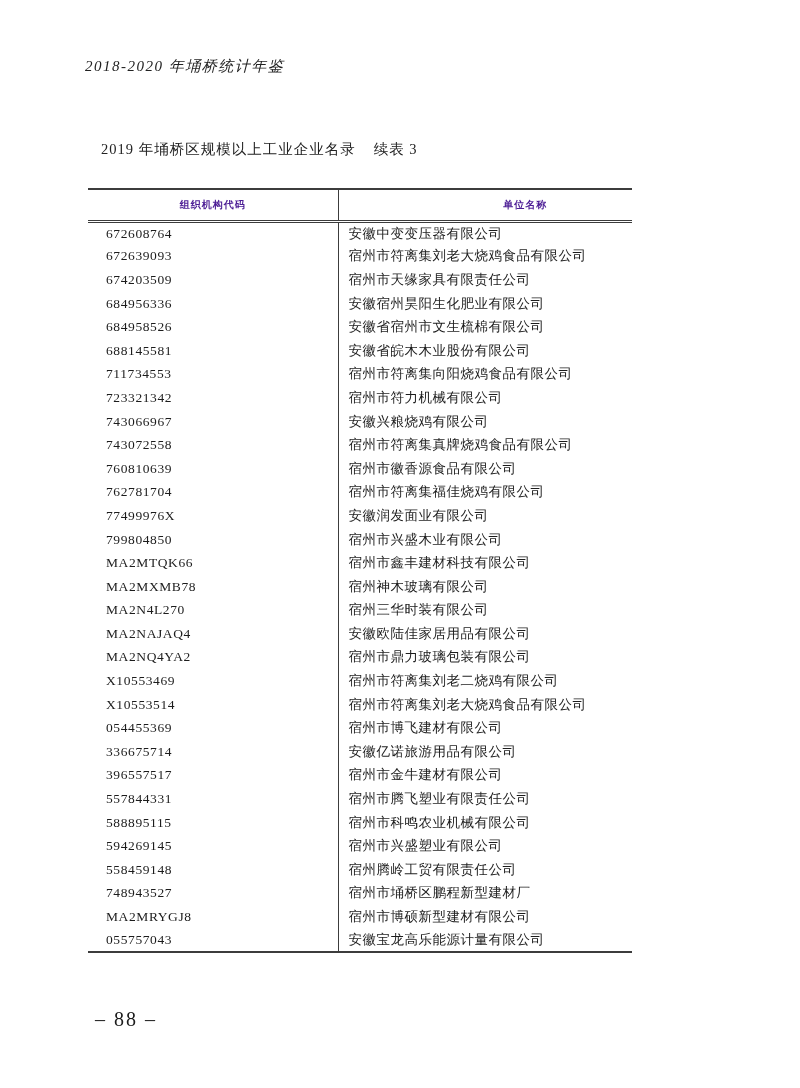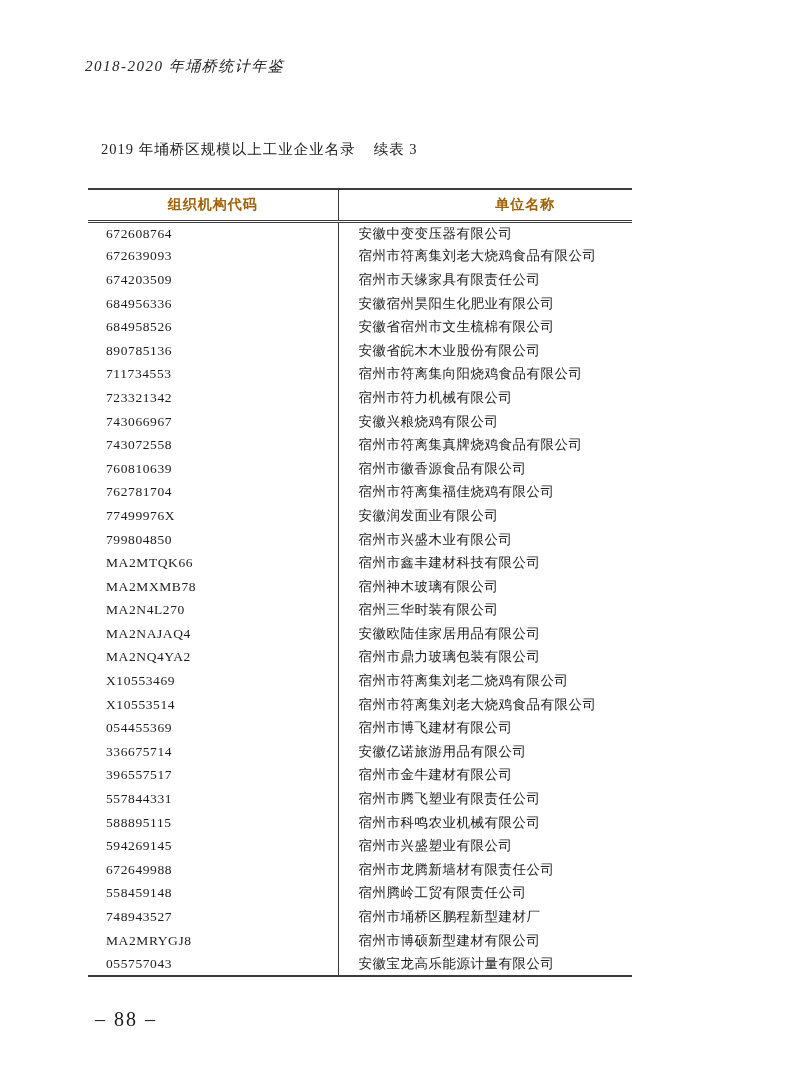--- a/index.html
+++ b/index.html
@@ -54,27 +54,27 @@
     border-top: 2px solid #3c3c3c;
     border-bottom: 2px solid #3c3c3c;
     table-layout: fixed;
   }
 
   table.doc-table col.col-code { width: 250px; }
   table.doc-table col.col-name { width: 374px; }
 
   table.doc-table thead th {
     height: 32px;
-    font-size: 14px;
+    font-size: 10px;
     font-weight: bold;
     letter-spacing: 1px;
     text-align: center;
     vertical-align: middle;
     border-bottom: 3px double #3c3c3c;
-    color: #a16207;
+    color: #4c1d95;
   }
 
   table.doc-table th:first-child,
   table.doc-table td:first-child {
     border-right: 1.2px solid #3c3c3c;
   }
 
   table.doc-table tbody tr {
     height: 23.6px;
     margin-top: 44px;
@@ -86,21 +86,21 @@
     color: #1c1c1c;
   }
 
   td.code-cell {
     padding-left: 18px;
     letter-spacing: 0.6px;
     font-family: "Liberation Serif", "DejaVu Serif", serif;
   }
 
   td.name-cell {
-    padding-left: 20px;
+    padding-left: 10px;
     letter-spacing: 0.5px;
   }
 
   .page-number {
     position: absolute;
     left: 95px;
     top: 1008px;
     font-size: 20px;
     letter-spacing: 2px;
     color: #1c1c1c;
@@ -148,21 +148,21 @@
     <td class="code-cell">684956336</td>
     <td class="name-cell">安徽宿州昊阳生化肥业有限公司</td>
   </tr>
 
   <tr>
     <td class="code-cell">684958526</td>
     <td class="name-cell">安徽省宿州市文生梳棉有限公司</td>
   </tr>
 
   <tr>
-    <td class="code-cell">890785136</td>
+    <td class="code-cell">688145581</td>
     <td class="name-cell">安徽省皖木木业股份有限公司</td>
   </tr>
 
 
   <tr>
     <td class="code-cell">711734553</td>
     <td class="name-cell">宿州市符离集向阳烧鸡食品有限公司</td>
   </tr>
 
   <tr>
@@ -258,24 +258,20 @@
   <tr>
     <td class="code-cell">588895115</td>
     <td class="name-cell">宿州市科鸣农业机械有限公司</td>
   </tr>
 
   <tr>
     <td class="code-cell">594269145</td>
     <td class="name-cell">宿州市兴盛塑业有限公司</td>
   </tr>
 
-  <tr>
-    <td class="code-cell">672649988</td>
-    <td class="name-cell">宿州市龙腾新墙材有限责任公司</td>
-  </tr>
 
   <tr>
     <td class="code-cell">558459148</td>
     <td class="name-cell">宿州腾岭工贸有限责任公司</td>
   </tr>
 
   <tr>
     <td class="code-cell">748943527</td>
     <td class="name-cell">宿州市埇桥区鹏程新型建材厂</td>
   </tr>

